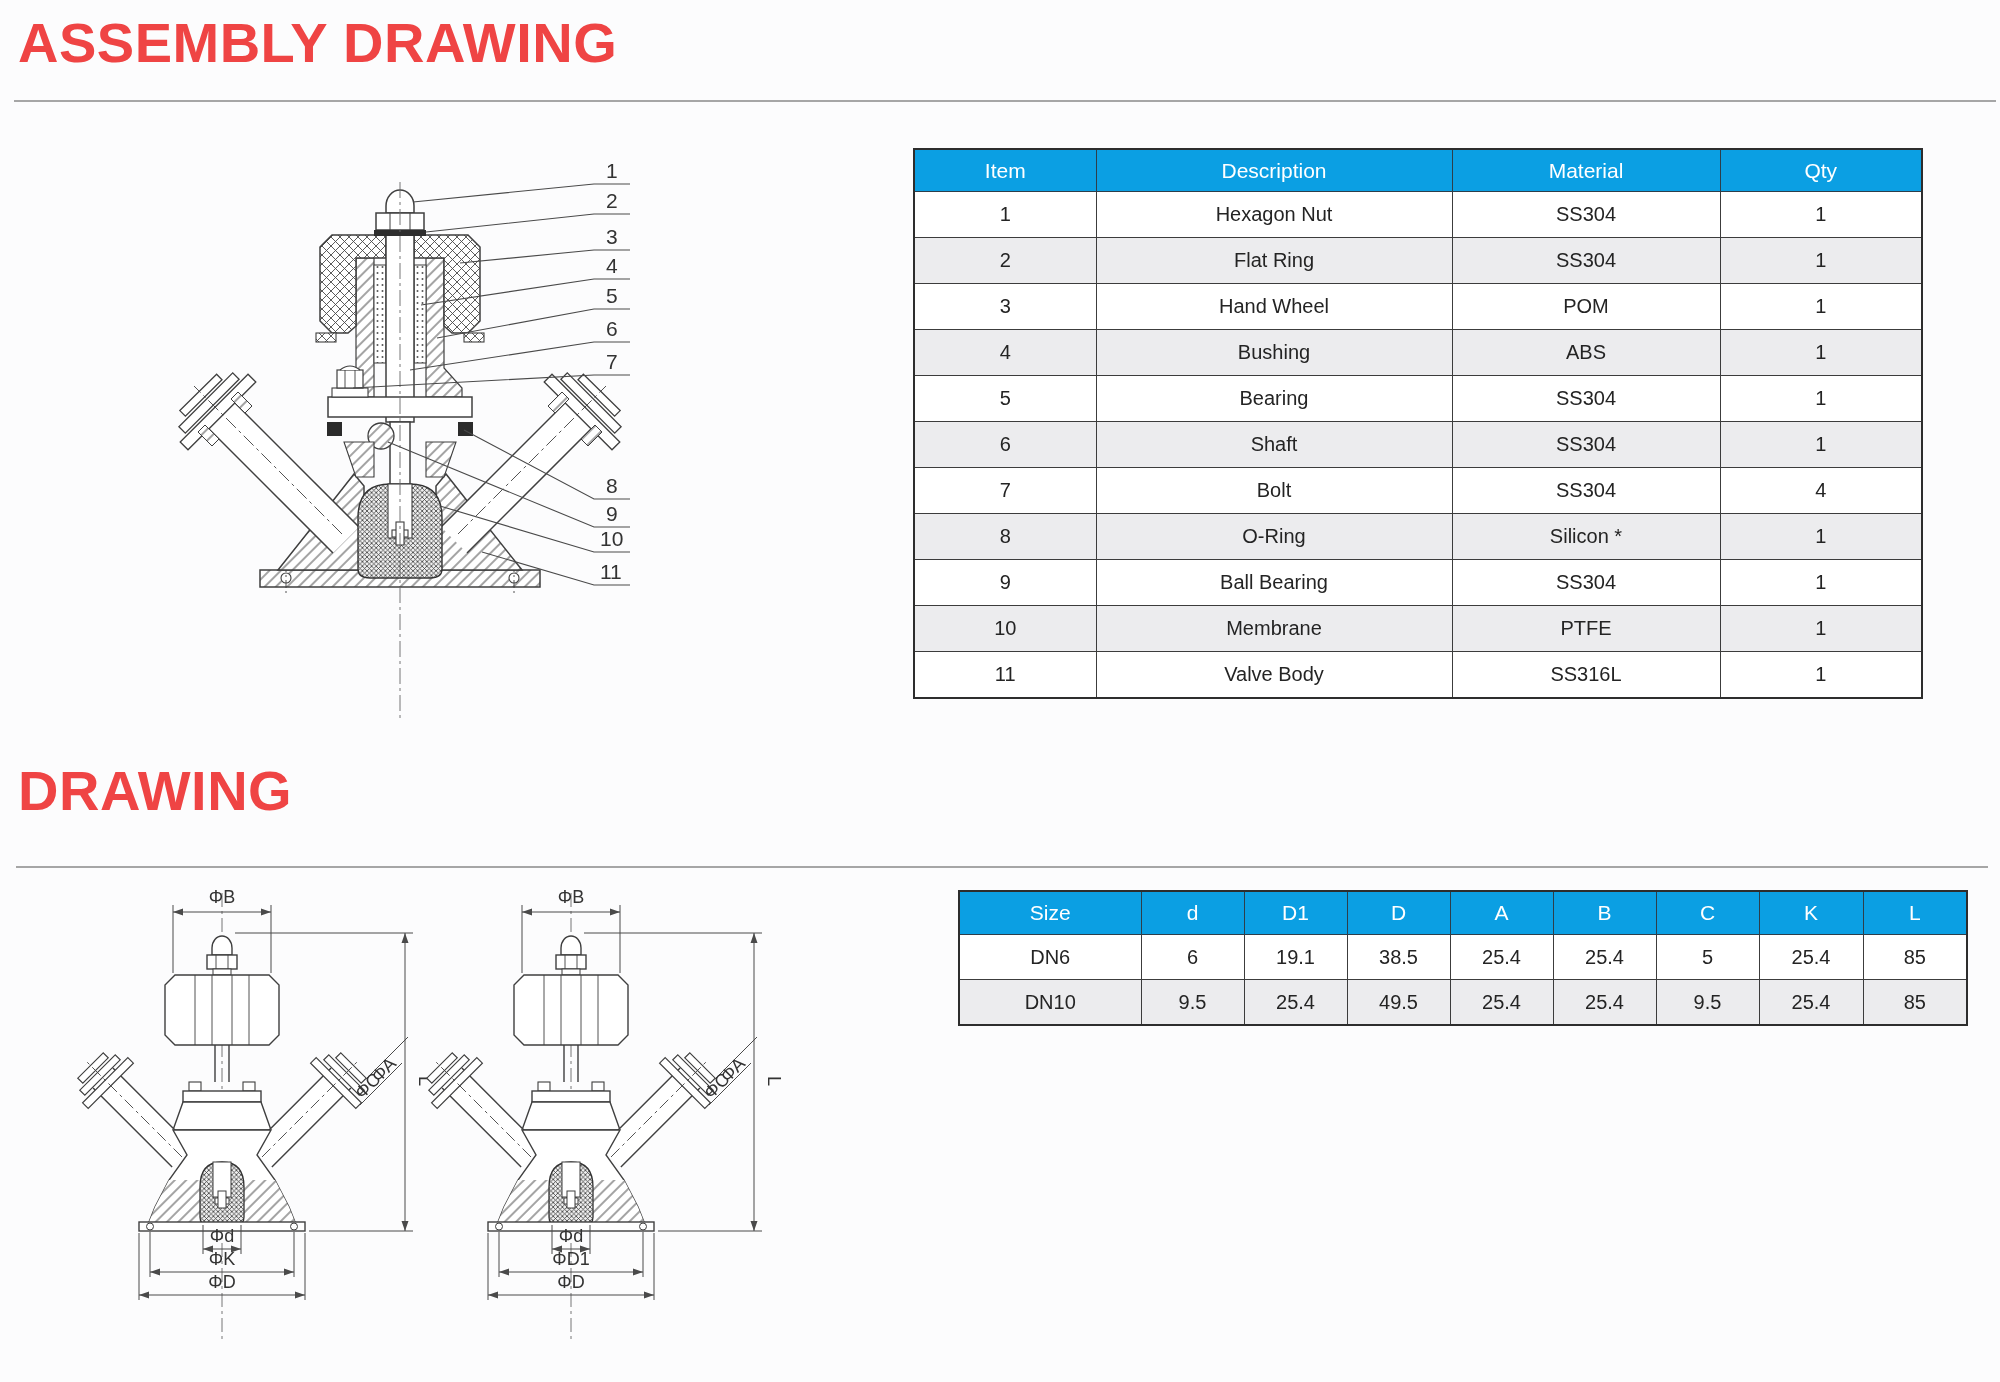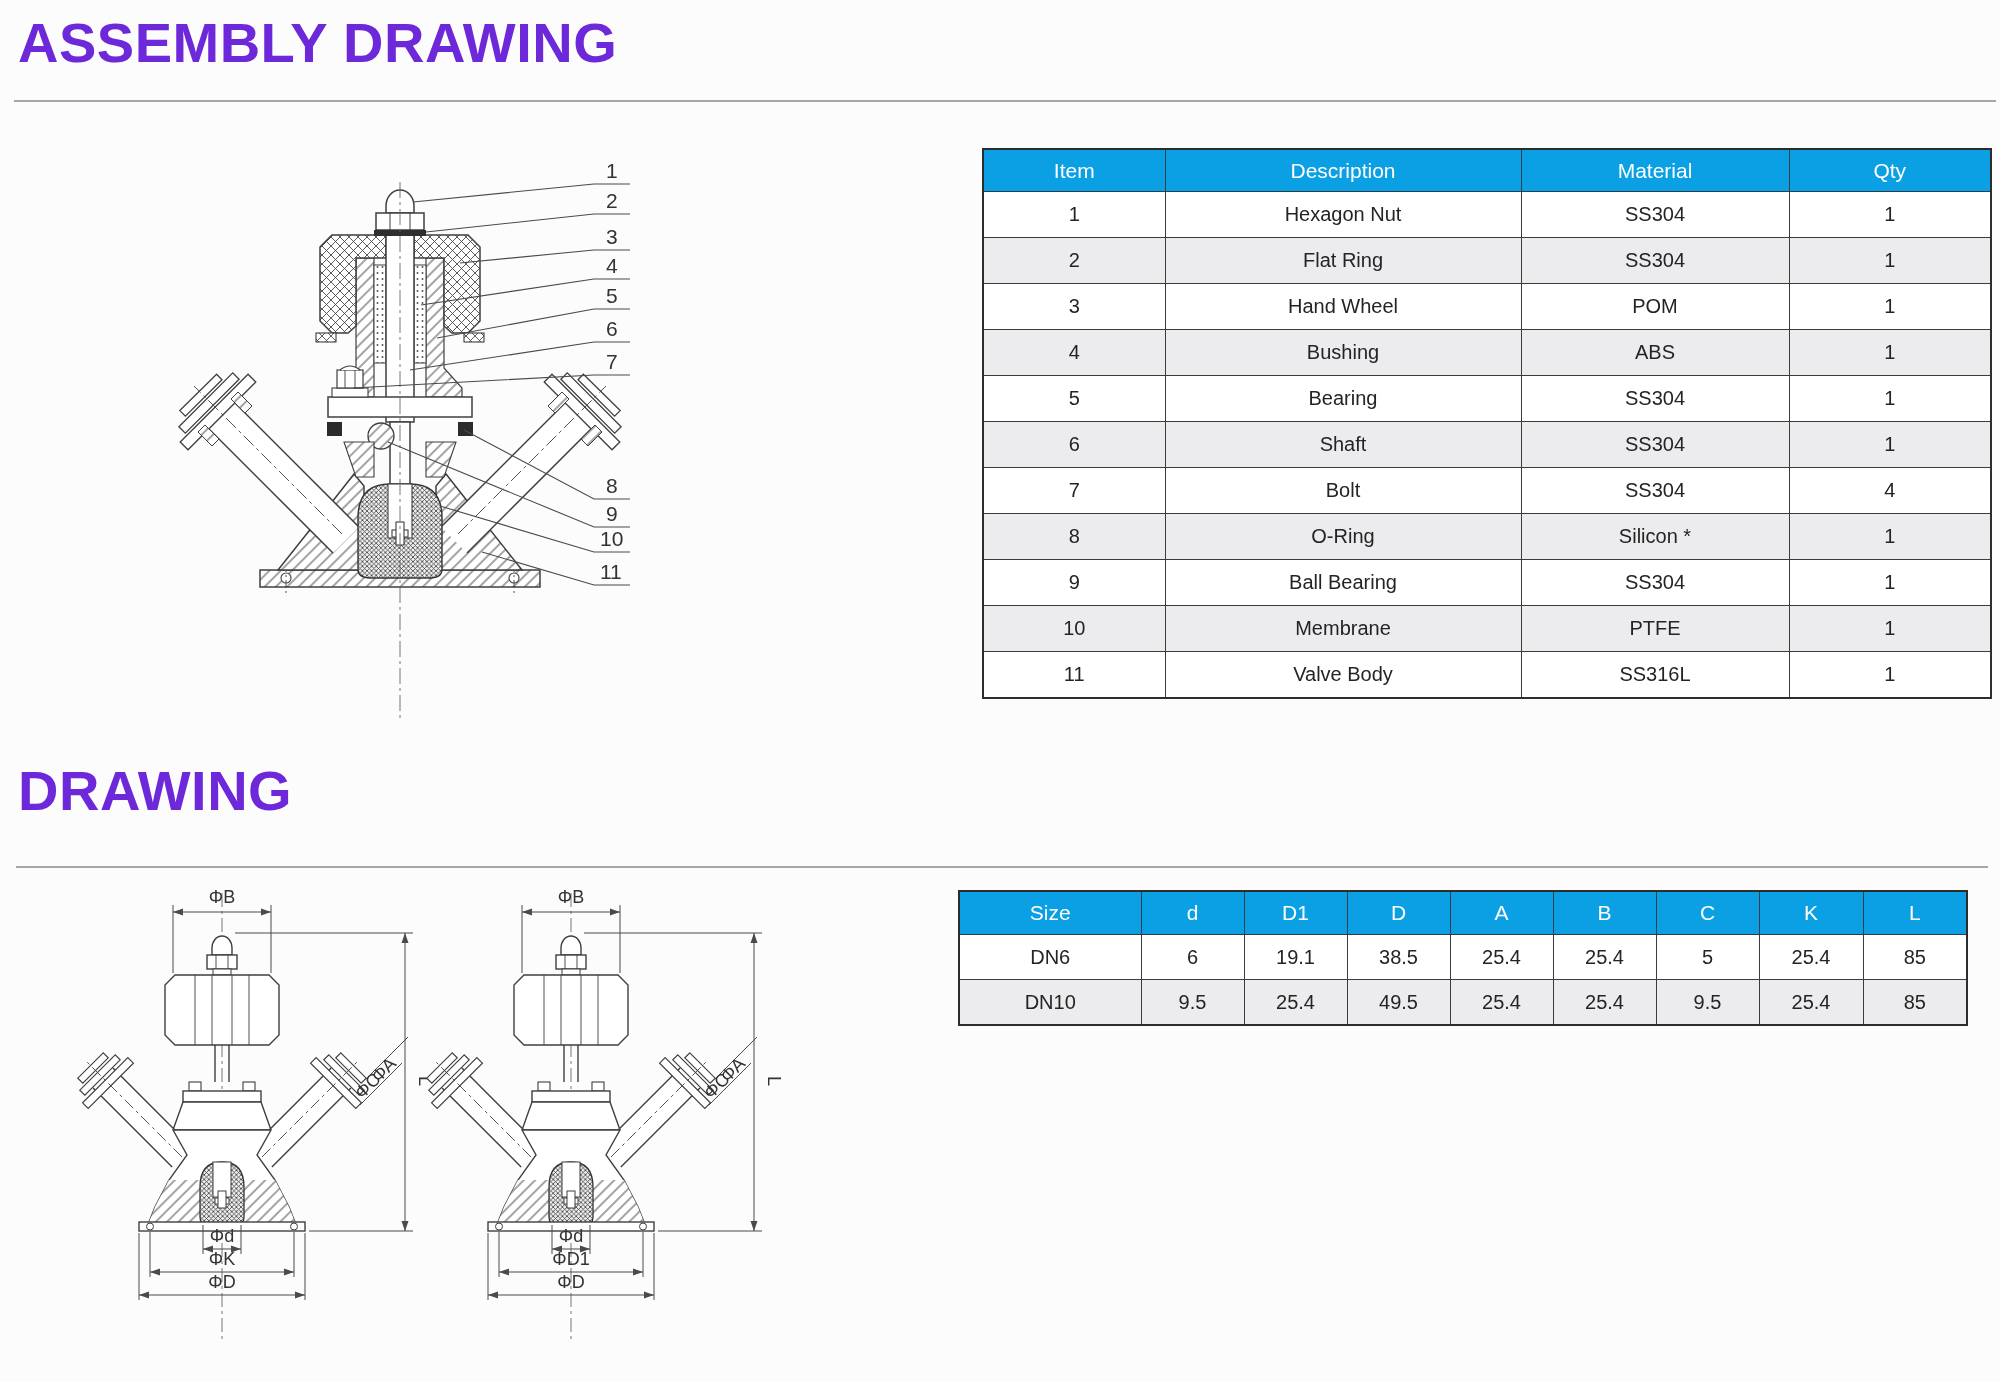--- a/index.html
+++ b/index.html
@@ -1,19 +1,19 @@
 <!DOCTYPE html>
 <html style="--accent: #0b9fe3;"><head>
 <meta charset="utf-8">
 <style>
   html,body{margin:0;padding:0;}
   body{width:2000px;height:1382px;position:relative;background:#fcfcfd;
        font-family:"Liberation Sans",sans-serif;overflow:hidden;}
   .sec-title{position:absolute;left:18px;font-size:56px;font-weight:600;
-             color:#6d28d9;letter-spacing:0.5px;white-space:nowrap;}
+             color:#ef4444;letter-spacing:0.5px;white-space:nowrap;}
   .rule{position:absolute;height:2px;background:#a6a6a6;}
   .dwg{position:absolute;}
   table.dtable{position:absolute;border-collapse:collapse;table-layout:fixed;
                border:2px solid #2d2d2d;background:#fff;}
   table.dtable th{background:var(--accent,#0b9fe3);color:#fff;font-weight:400;
                   font-size:21px;border:1px solid #2d3e4a;text-align:center;
                   padding:0;}
   table.dtable td{font-size:20px;color:#242424;border:1px solid #3c3c3c;
                   text-align:center;padding:0;background:#fff;}
   table.dtable tbody tr:nth-child(even) td{background:#ececee;}
@@ -163,21 +163,21 @@
     <text class="callout-num" x="446" y="183">5</text>
     <text class="callout-num" x="446" y="216">6</text>
     <text class="callout-num" x="446" y="249">7</text>
     <text class="callout-num" x="446" y="373">8</text>
     <text class="callout-num" x="446" y="401">9</text>
     <text class="callout-num" x="440" y="426">10</text>
     <text class="callout-num" x="440" y="459">11</text>
   </g>
 </svg>
 
-<table class="dtable" id="parts-table" style="left:982px;top:148px;width:1008px;border-radius:18px;">
+<table class="dtable" id="parts-table" style="left:913px;top:148px;width:1008px;border-radius:18px;">
   <colgroup>
       <col style="width:182px">
       <col style="width:356px">
       <col style="width:268px">
       <col style="width:202px">
     </colgroup>
   <thead>
     <tr>
       <th>Item</th>
       <th>Description</th>

